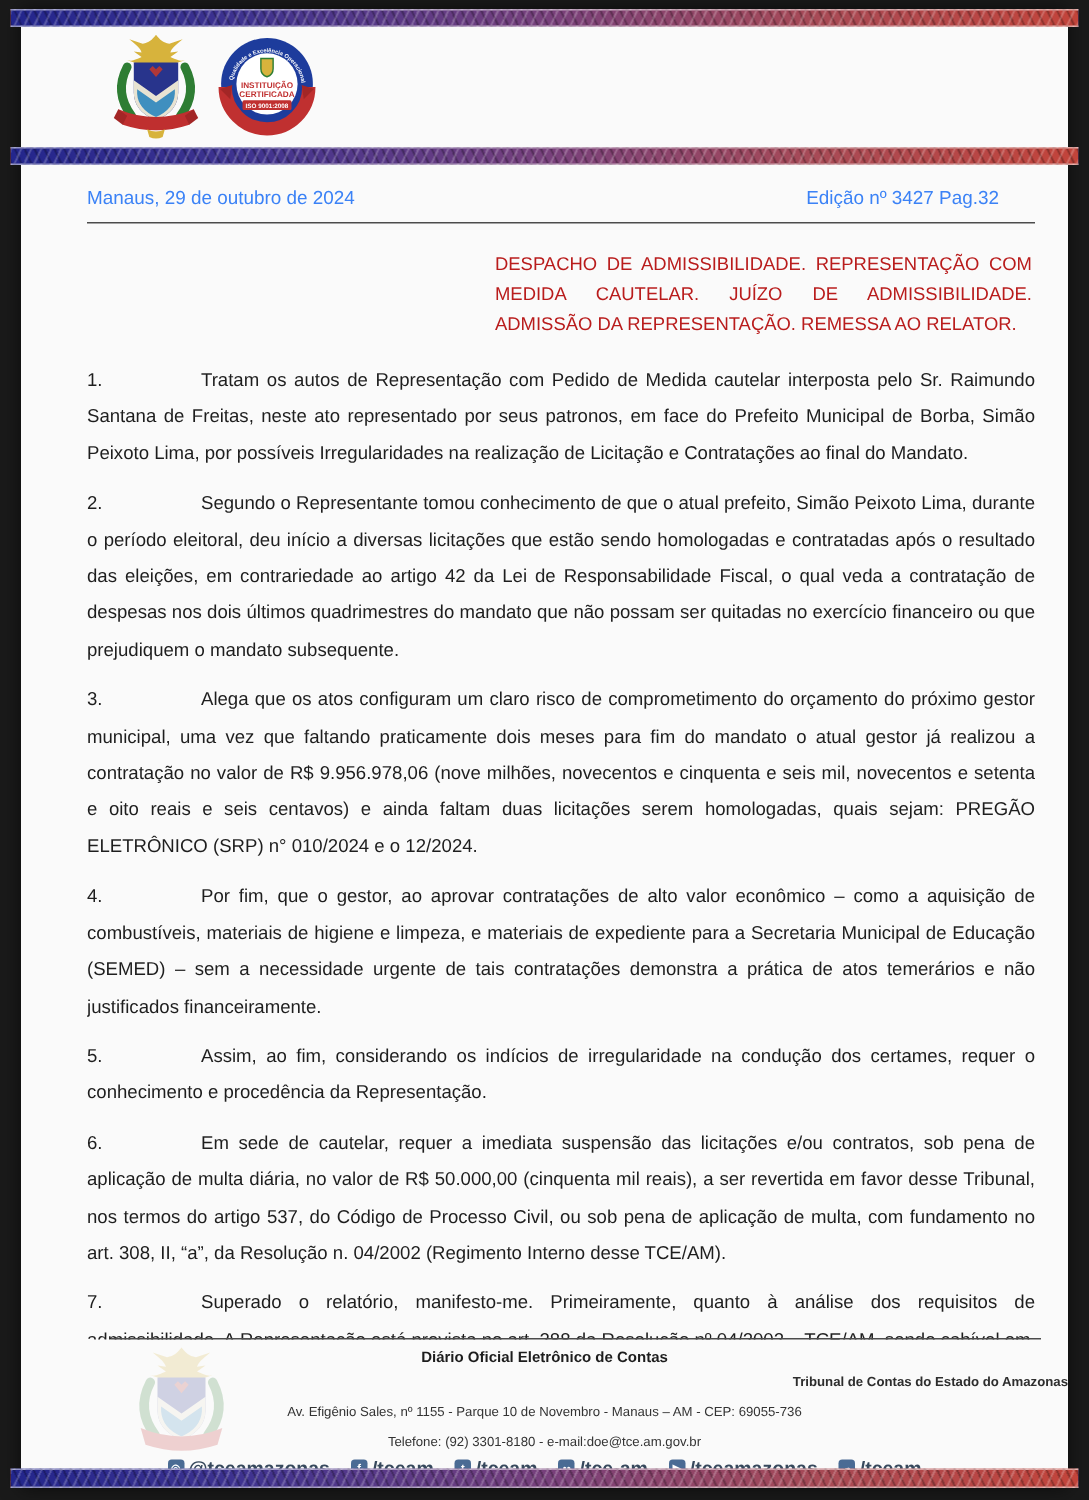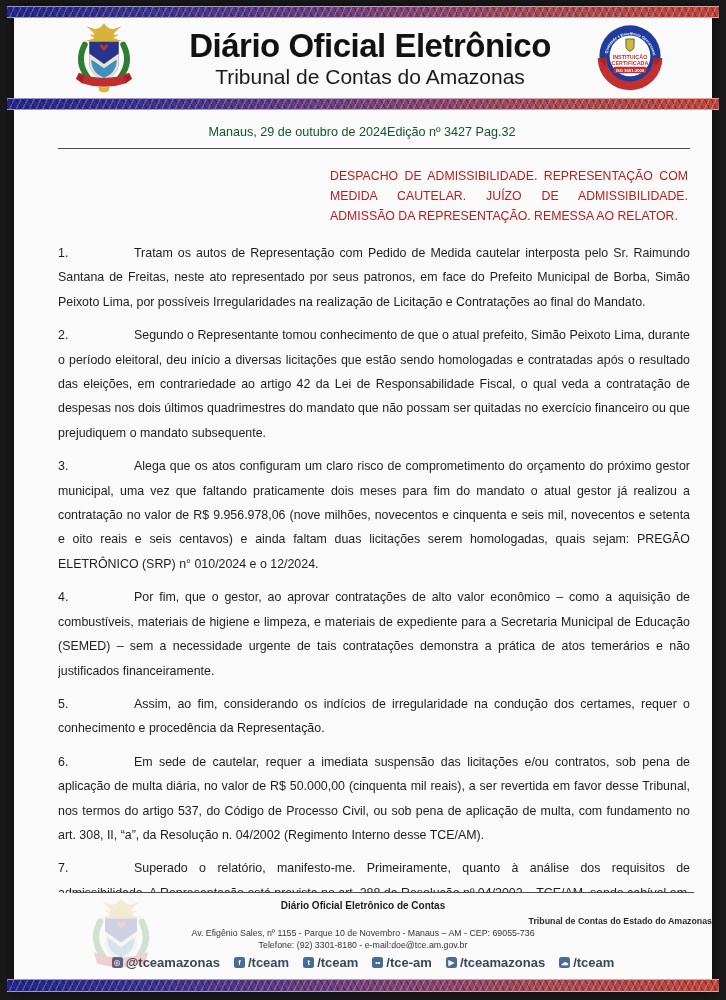--- a/index.html
+++ b/index.html
@@ -37,22 +37,22 @@
   .mast-title { font-size:33px; font-weight:bold; color:#121212; letter-spacing:-.5px; line-height:36px; }
   .mast-subtitle { font-size:21px; color:#1a1a1a; line-height:24px; margin-top:1px; }
   .seal { width:68px; height:68px; flex:0 0 auto; }
 
   
   .content {
     position:absolute; top:104px; left:44px; right:22px; height:783px;
     overflow:hidden; color:#1f1f1f;
   }
   .dateline {
-    display:flex; justify-content:center;
-    margin-top:15px; font-size:12.6px; color:#14532d;
+    display:flex; justify-content:space-between;
+    margin-top:15px; font-size:12.6px; color:#3b82f6;
   }
   .dateline .edition { padding-right:24px; }
   .rule {
     border:none; border-top:1.7px solid #4c4c4c;
     margin:9px -8px 0 -12px;
   }
   .headnote {
     width:358px; margin:17px 2px 0 auto;
     font-size:12.3px; line-height:20px; text-align:justify; color:#b91c1c;
   }
@@ -64,21 +64,21 @@
   }
   .para .pnum { position:absolute; left:0; top:0; text-indent:0; }
 
   
   .footer { position:absolute; left:0; right:0; bottom:13px; height:87px; }
   .footer .rule2 { border:none; border-top:1.5px solid #4c4c4c; margin:0 18px 0 60px; }
   .watermark { position:absolute; left:46px; top:4px; width:122px; height:80px; opacity:.2; }
   .footer-text { text-align:center; color:#2d2d2d; }
   .f-title { font-size:10px; font-weight:bold; color:#1d1d1d; margin-top:7px; }
   .f-org { font-size:8.8px; font-weight:bold; margin-top:5px;text-align:right; }
-  .f-line { font-size:8.8px; margin-top:2px; color:#333; }
+  .f-line { font-size:8.8px; margin-top:10px; color:#333; }
   .social-row {
     display:flex; justify-content:center; align-items:center;
     gap:14px; margin-top:5px;
   }
   .social-item { display:flex; align-items:center; gap:3px; }
   .social-icon {
     width:11px; height:11px; background:#4a6b94; border-radius:2.5px;
     color:#fff; font-size:7.5px; line-height:11px; text-align:center;
     font-weight:bold;
   }
@@ -100,24 +100,20 @@
         <path d="M30 28 L70 28 L70 55 Q70 72 50 80 Q30 72 30 55 Z" fill="#28348c"></path>
         <path d="M30 44 L50 58 L70 44 L70 55 Q70 72 50 80 Q30 72 30 55 Z" fill="#e8e3d2"></path>
         <path d="M33 52 L50 64 L67 52 L67 56 Q66 70 50 77 Q34 70 33 56 Z" fill="#3f8fbf"></path>
         <path d="M44 34 L50 41 L56 34 L53 31 L50 34 L47 31 Z" fill="#b03737"></path>
         <path d="M16 70 Q50 84 84 70 L80 84 Q50 94 20 84 Z" fill="#bf2f2f"></path>
         <path d="M16 70 L24 76 L20 84 L12 78 Z" fill="#a32626"></path>
         <path d="M84 70 L76 76 L80 84 L88 78 Z" fill="#a32626"></path>
         <path d="M42 88 Q50 92 58 88 L56 95 Q50 98 44 95 Z" fill="#d7b33c"></path>
       </svg>
 
-      <div class="masthead-titles">
-        <div class="mast-title">Diário Oficial Eletrônico</div>
-        <div class="mast-subtitle">Tribunal de Contas do Amazonas</div>
-      </div>
 
       <svg class="seal" viewBox="0 0 100 100" aria-hidden="true">
         <defs>
           <path id="sealArc" d="M16 50 A34 34 0 0 1 84 50" fill="none"></path>
         </defs>
         <circle cx="50" cy="47" r="45" fill="#1d3c9c"></circle>
         <path d="M9 50 A41 41 0 0 0 91 50" stroke="#c03030" stroke-width="13" fill="none"></path>
         <path d="M4 52 L16 48 L14 62 Z" fill="#a32626"></path>
         <path d="M96 52 L84 48 L86 62 Z" fill="#a32626"></path>
         <circle cx="50" cy="47" r="30" fill="#ffffff"></circle>

